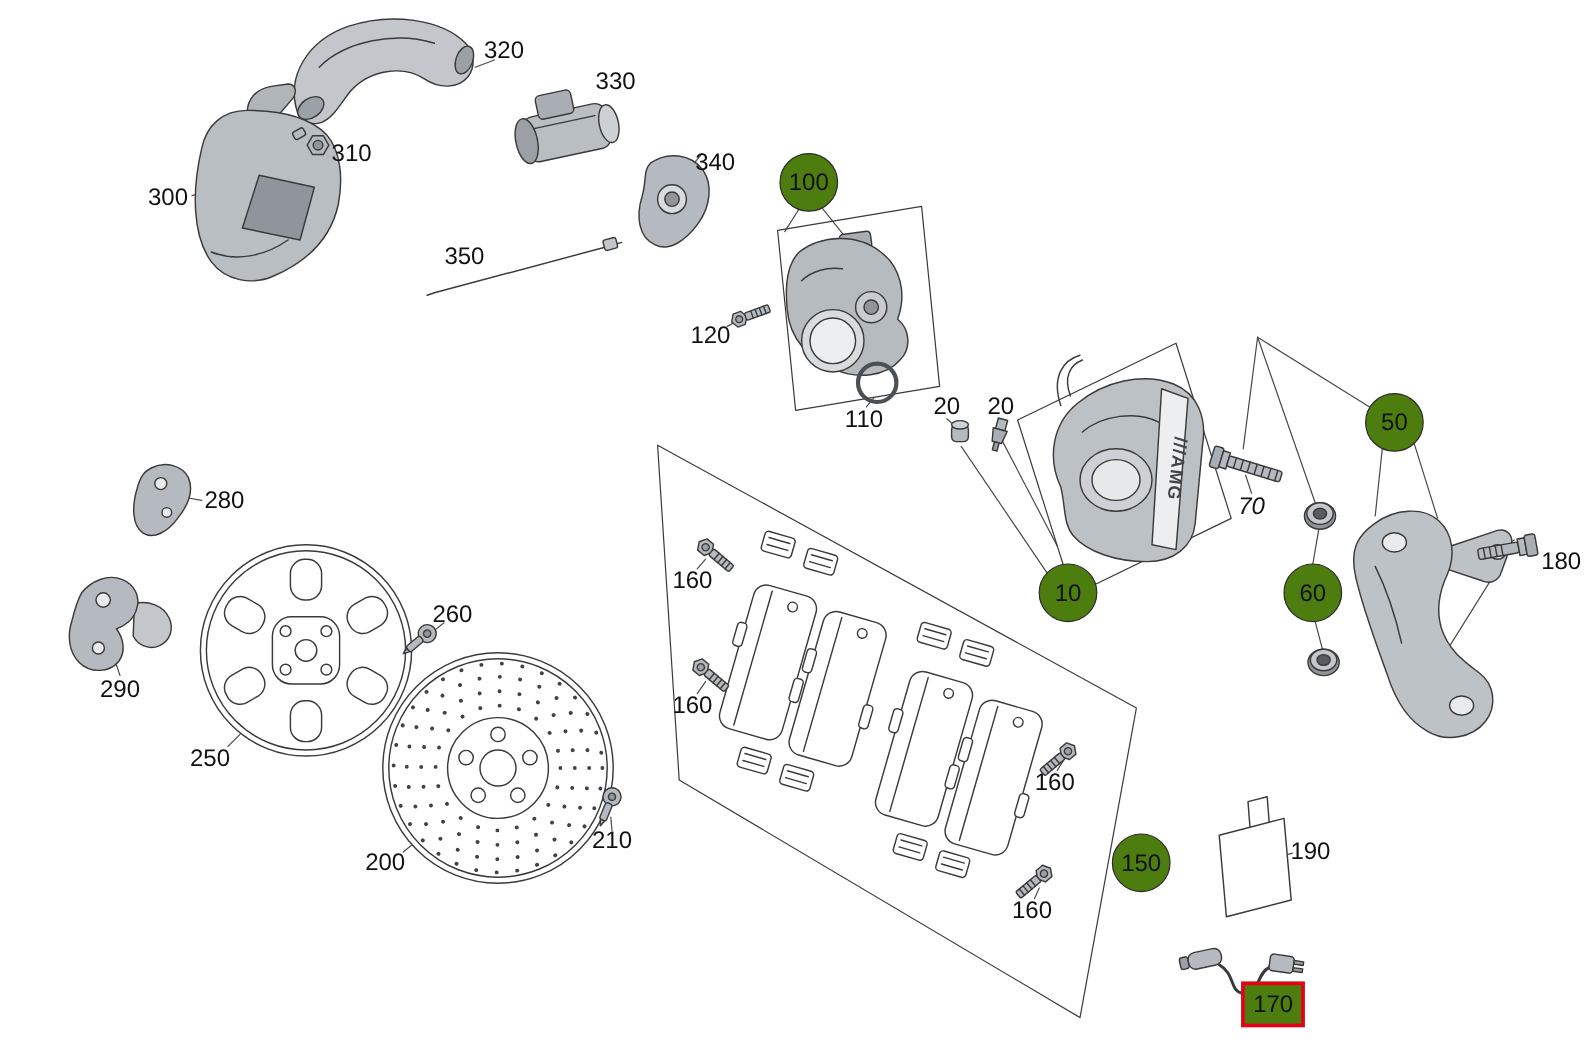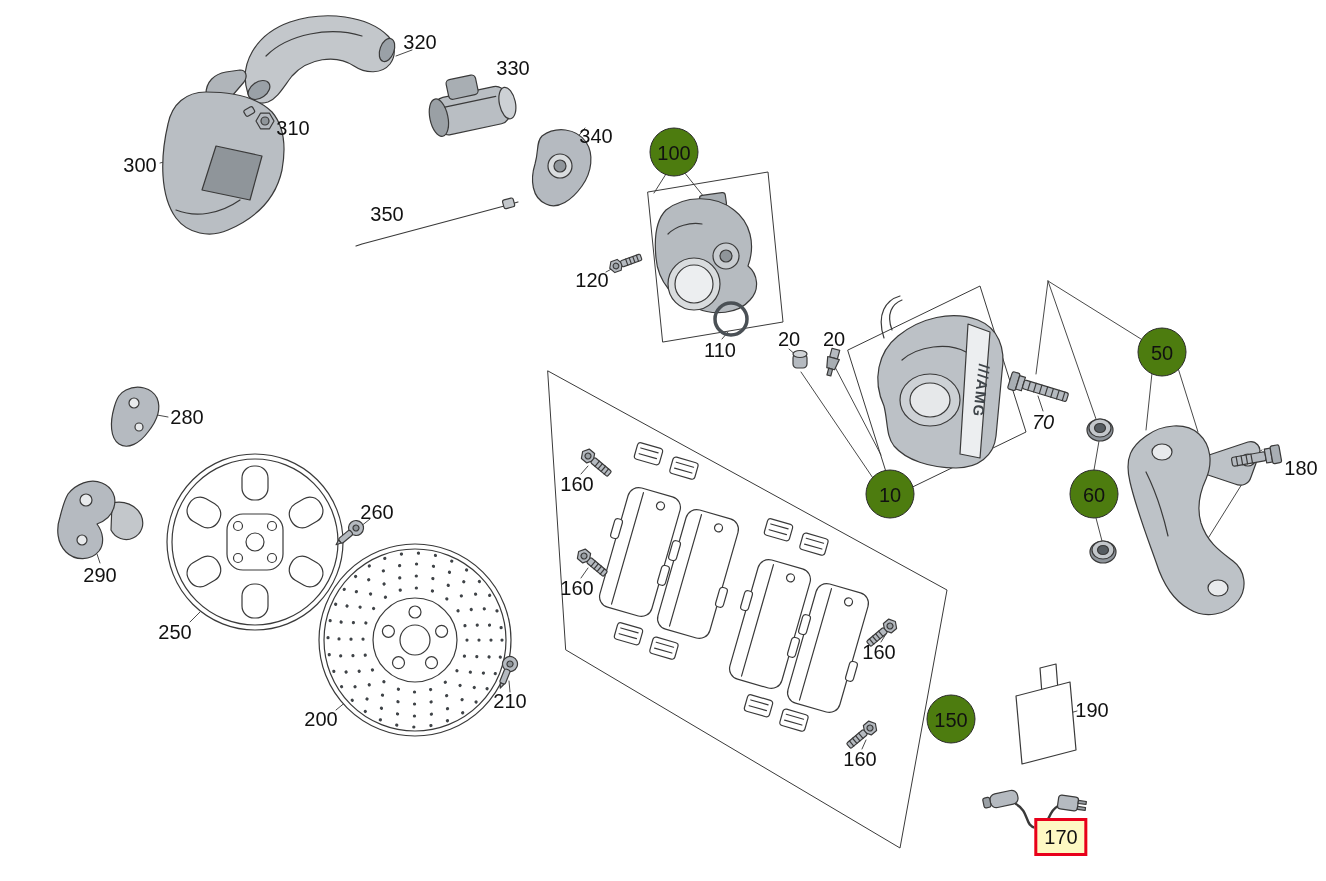--- a/index.html
+++ b/index.html
@@ -12,21 +12,21 @@
   .part-label{
     position:absolute;transform:translate(-50%,-50%);
     font-size:20px;color:#111;white-space:nowrap;line-height:1;
     pointer-events:auto;cursor:pointer;
   }
   .part-label.circled{
     width:47px;height:47px;border:1.4px solid #2b2b2b;border-radius:50%;
     background:#4d7c0f;display:flex;align-items:center;justify-content:center;
   }
   .part-label.highlighted{
-    border:3px solid var(--hl,#e8001b);background:#fef9c3;padding:6px 7px;
+    border:3px solid var(--hl,#e8001b);background:#4d7c0f;padding:6px 7px;
   }
   svg text{font-family:"Liberation Sans",sans-serif;}
 </style>
 </head>
 <body>
 
 <div class="stage">
 
 <svg width="1326" height="881" viewBox="0 0 1326 881">
   <defs>

